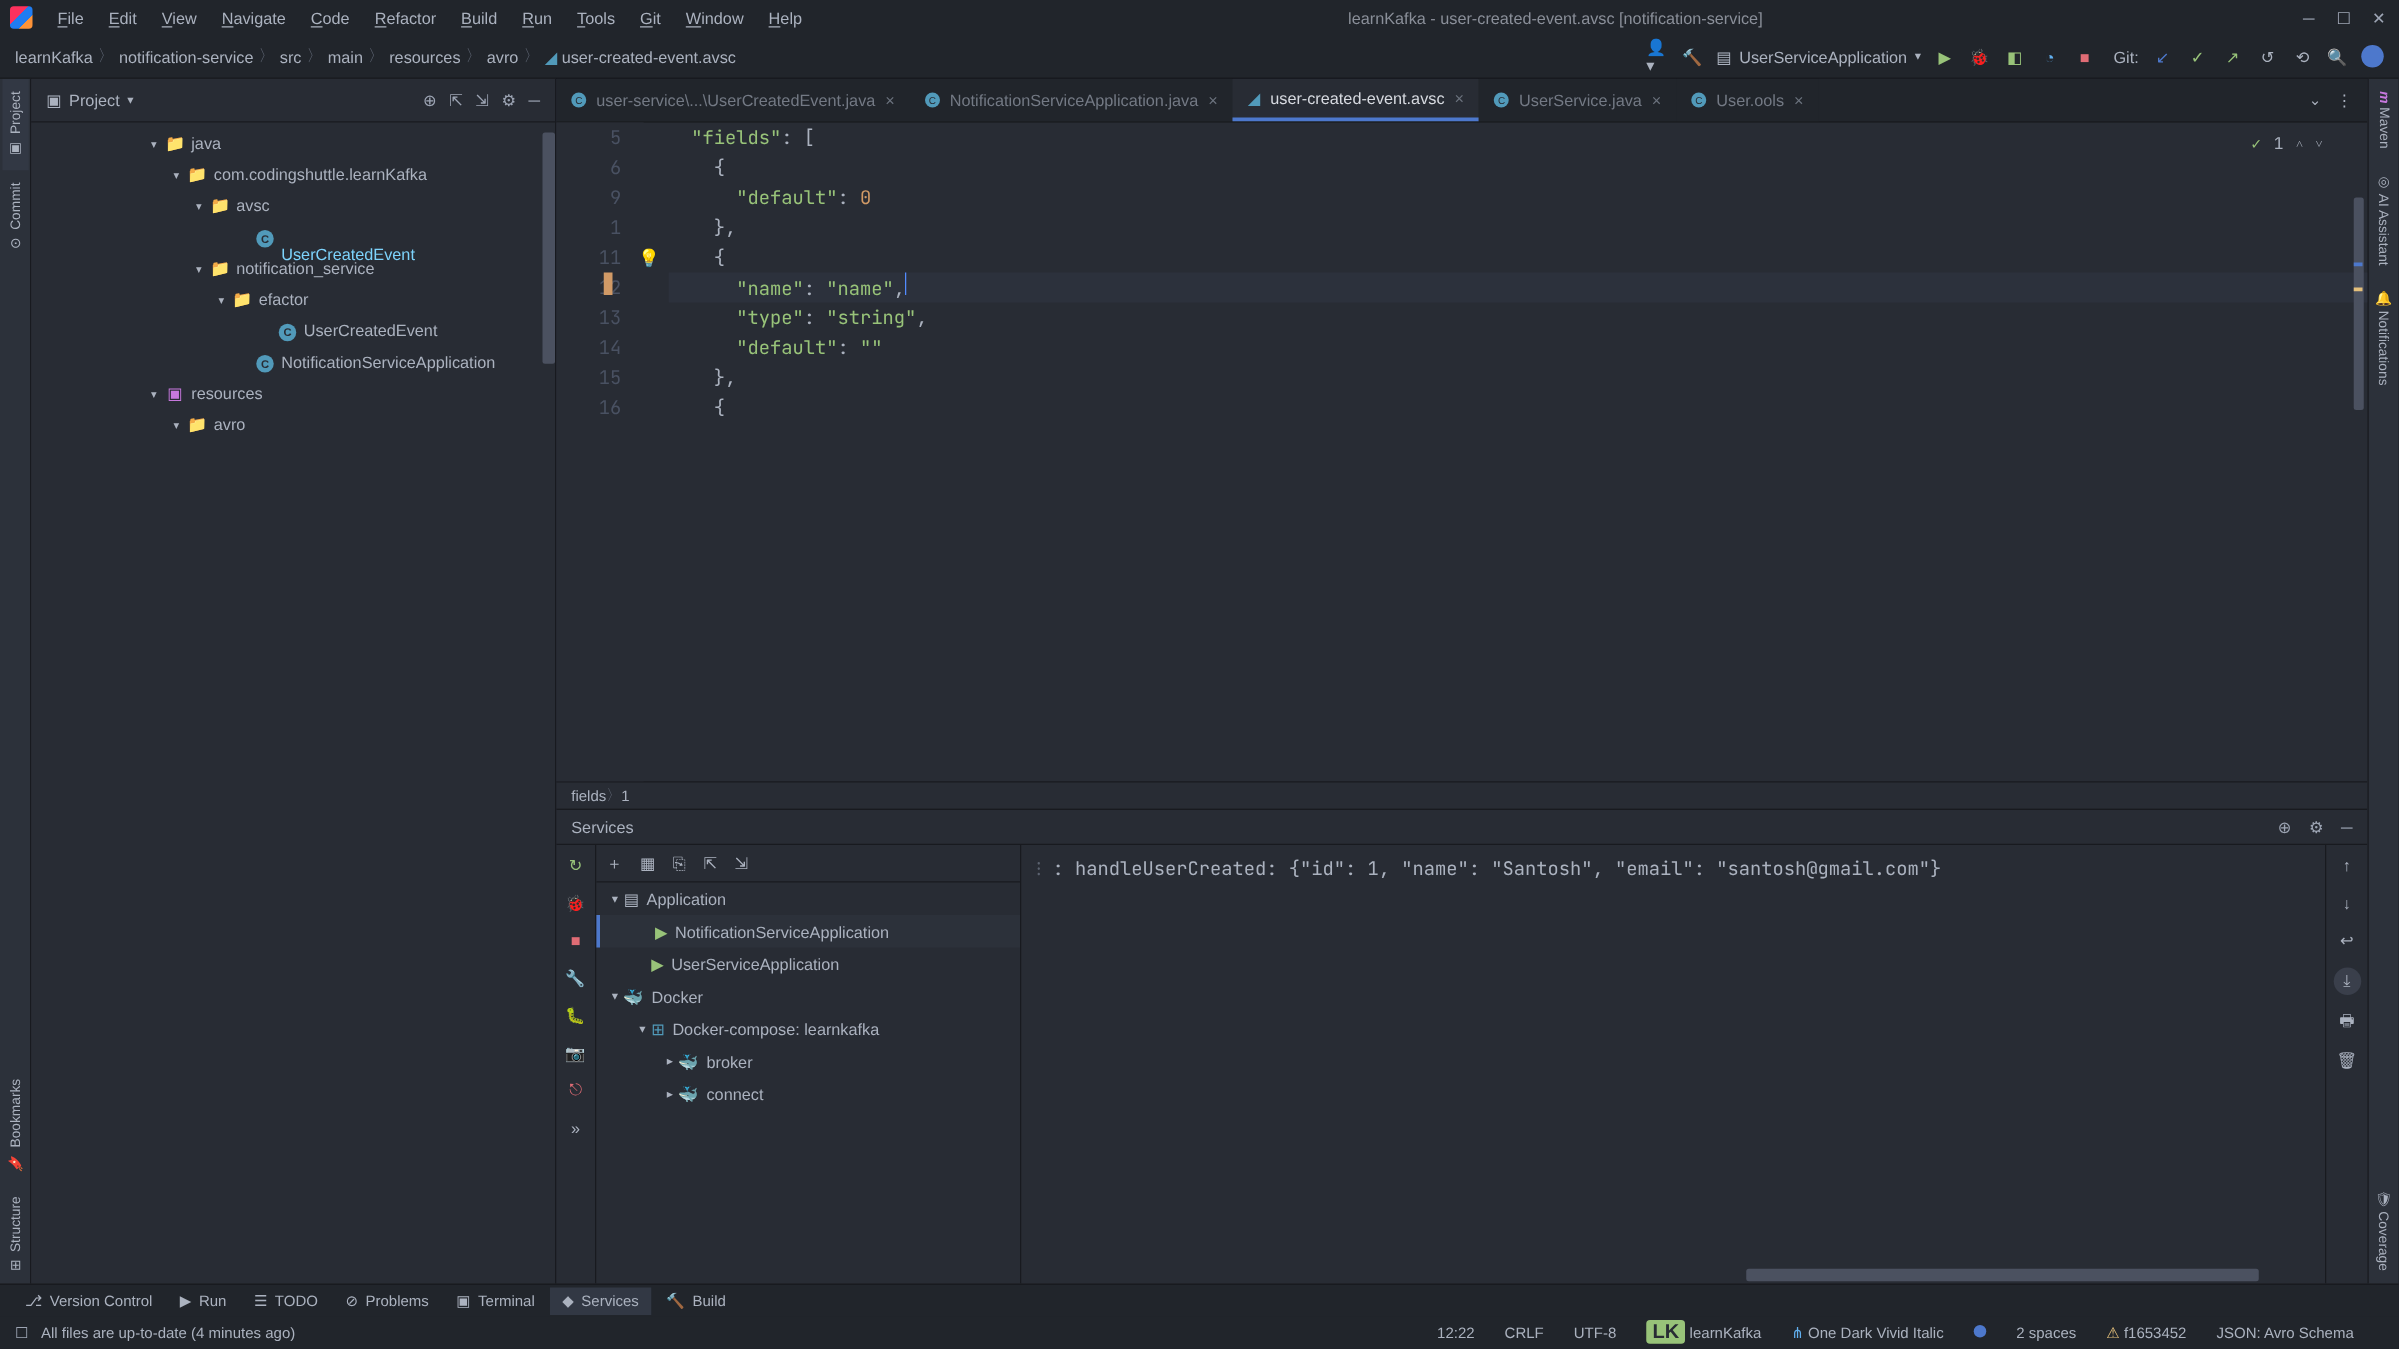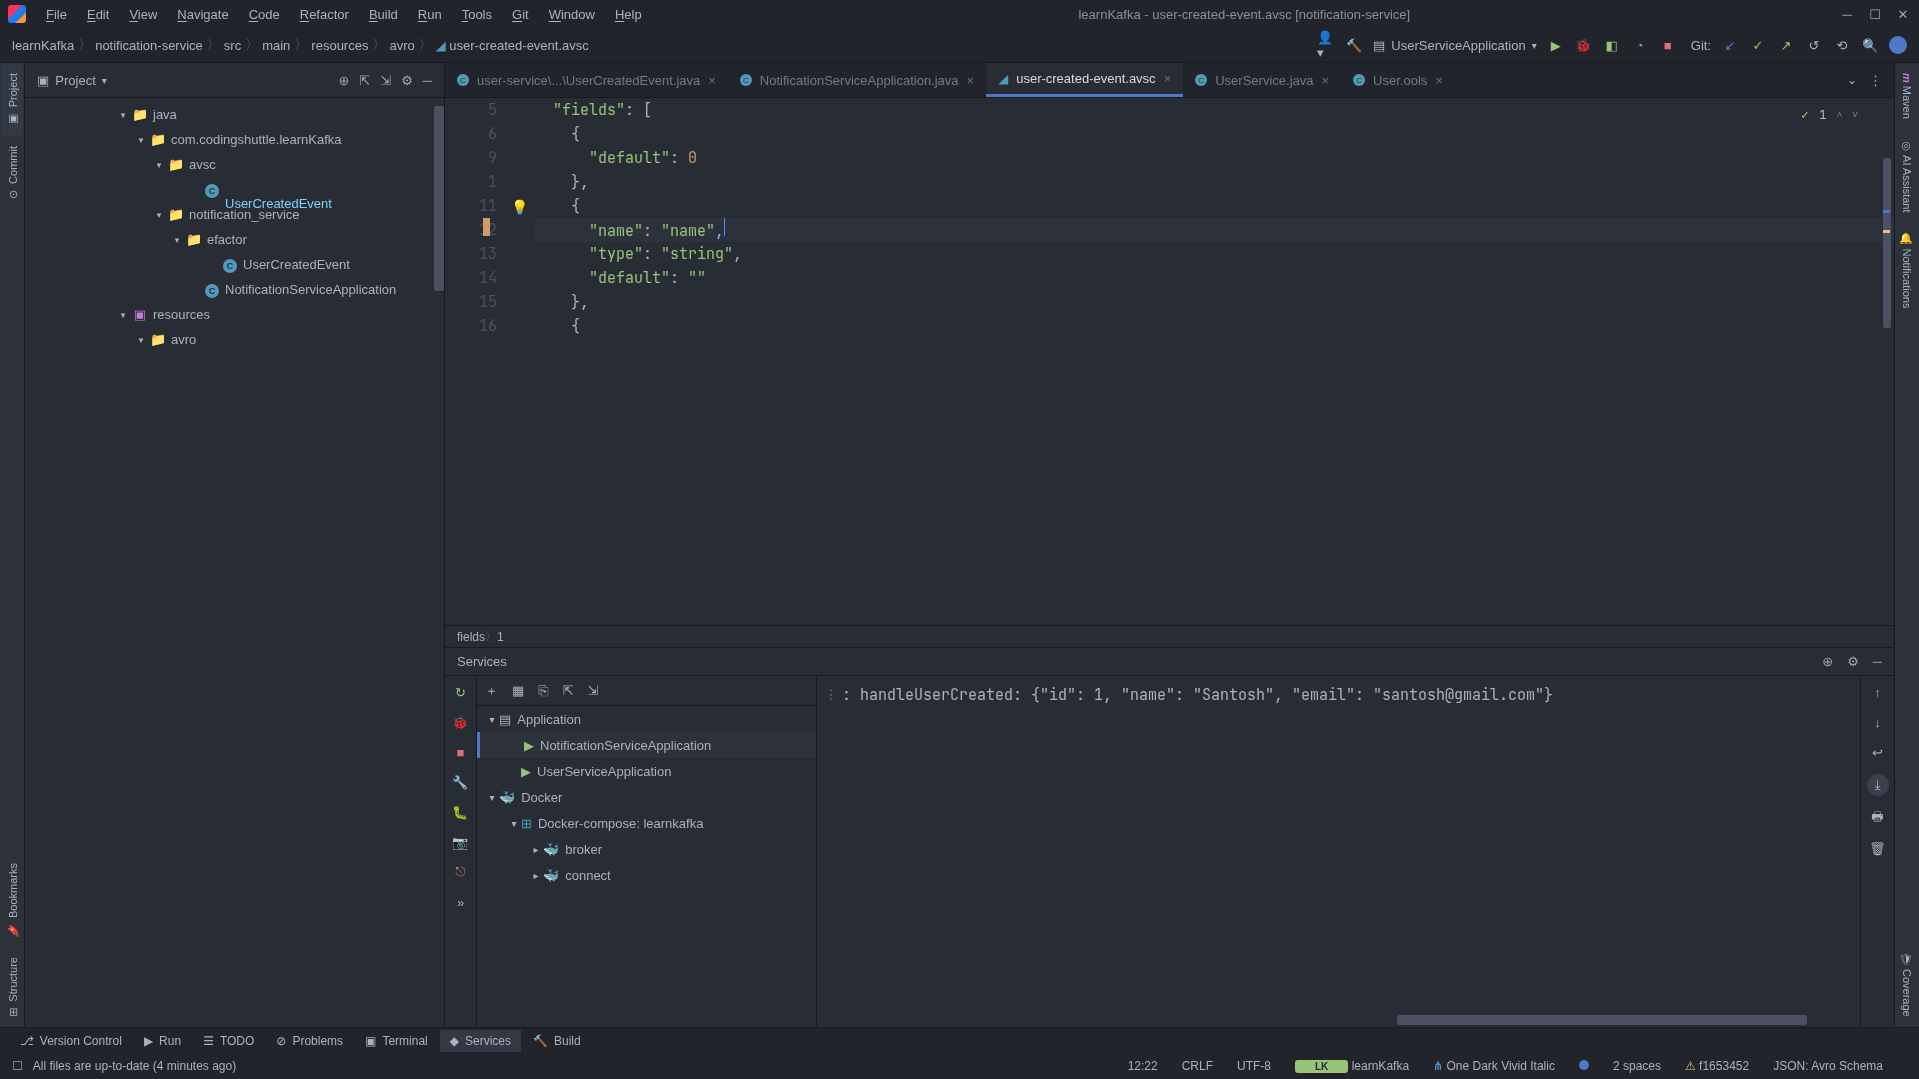--- a/index.html
+++ b/index.html
@@ -328,21 +328,21 @@
   background: #21252b;
   display: flex;
   align-items: center;
   padding: 0 12px;
   font-size: 12px;
   gap: 24px;
 }
 .status-left { display: flex; align-items: center; gap: 10px; }
 .status-right { margin-left: auto; display: flex; align-items: center; gap: 24px; }
 .utd-icon { color: #9da5b4; }
-.branch-pill { background: #98c379; color: #282c34; padding: 1px 20px; border-radius: 3px; font-size: 10px; font-weight: bold; }
+.branch-pill { background: #98c379; color: #282c34; padding: 1px 5px; border-radius: 3px; font-size: 16px; font-weight: bold; }
 .theme-mark { color: #61afef; }
 .warn-tri { color: #e5c07b; }
 .blue-dot { width: 10px; height: 10px; background: #4d78cc; border-radius: 50%; display:inline-block; }
 .notif-icon { width: 14px; height: 14px; background: #4d78cc; border-radius: 50%; }
 </style>
 </head>
 <body>
 
 <div class="titlebar">
   <div class="titlebar-logo"></div>

